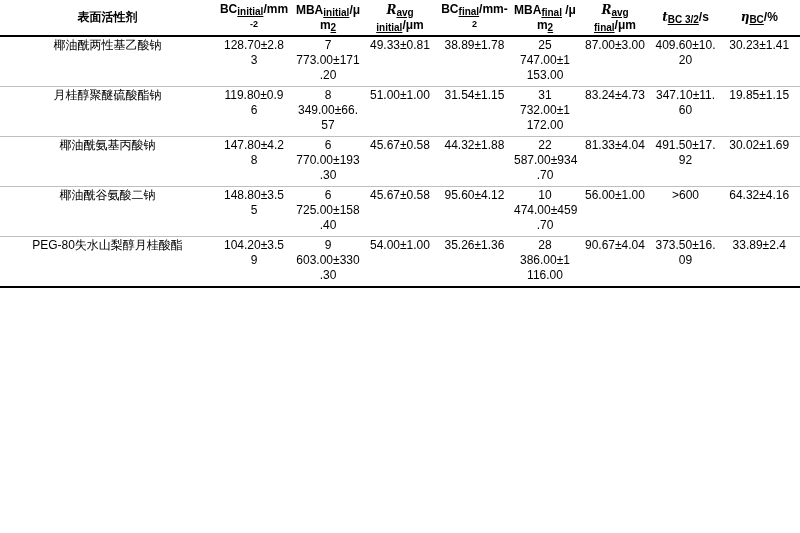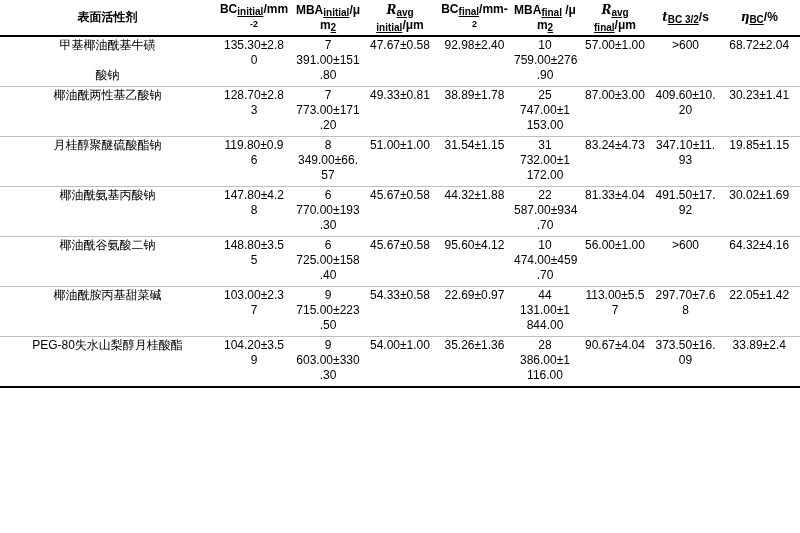--- a/index.html
+++ b/index.html
@@ -88,38 +88,20 @@
       <th>
         <div class="hline"><span class="sym-serif">t</span><span class="hsub">BC 3/2</span><span>/s</span></div>
       </th>
       <th>
         <div class="hline"><span class="sym-serif">η</span><span class="hsub">BC</span><span>/%</span></div>
       </th>
     </tr>
   </thead>
   <tbody>
     <tr>
-      <td>甲基椰油酰基牛磺
-
-酸钠</td>
-      <td>135.30±2.8
-0</td>
-      <td>7
-391.00±151
-.80</td>
-      <td>47.67±0.58</td>
-      <td>92.98±2.40</td>
-      <td>10
-759.00±276
-.90</td>
-      <td>57.00±1.00</td>
-      <td>&gt;600</td>
-      <td>68.72±2.04</td>
-    </tr>
-    <tr>
       <td>椰油酰两性基乙酸钠</td>
       <td>128.70±2.8
 3</td>
       <td>7
 773.00±171
 .20</td>
       <td>49.33±0.81</td>
       <td>38.89±1.78</td>
       <td>25
 747.00±1
@@ -136,21 +118,21 @@
       <td>8
 349.00±66.
 57</td>
       <td>51.00±1.00</td>
       <td>31.54±1.15</td>
       <td>31
 732.00±1
 172.00</td>
       <td>83.24±4.73</td>
       <td>347.10±11.
-93</td>
+60</td>
       <td>19.85±1.15</td>
     </tr>
     <tr>
       <td>椰油酰氨基丙酸钠</td>
       <td>147.80±4.2
 8</td>
       <td>6
 770.00±193
 .30</td>
       <td>45.67±0.58</td>
@@ -173,38 +155,20 @@
       <td>45.67±0.58</td>
       <td>95.60±4.12</td>
       <td>10
 474.00±459
 .70</td>
       <td>56.00±1.00</td>
       <td>&gt;600</td>
       <td>64.32±4.16</td>
     </tr>
     <tr>
-      <td>椰油酰胺丙基甜菜碱</td>
-      <td>103.00±2.3
-7</td>
-      <td>9
-715.00±223
-.50</td>
-      <td>54.33±0.58</td>
-      <td>22.69±0.97</td>
-      <td>44
-131.00±1
-844.00</td>
-      <td>113.00±5.5
-7</td>
-      <td>297.70±7.6
-8</td>
-      <td>22.05±1.42</td>
-    </tr>
-    <tr>
       <td>PEG-80失水山梨醇月桂酸酯</td>
       <td>104.20±3.5
 9</td>
       <td>9
 603.00±330
 .30</td>
       <td>54.00±1.00</td>
       <td>35.26±1.36</td>
       <td>28
 386.00±1

